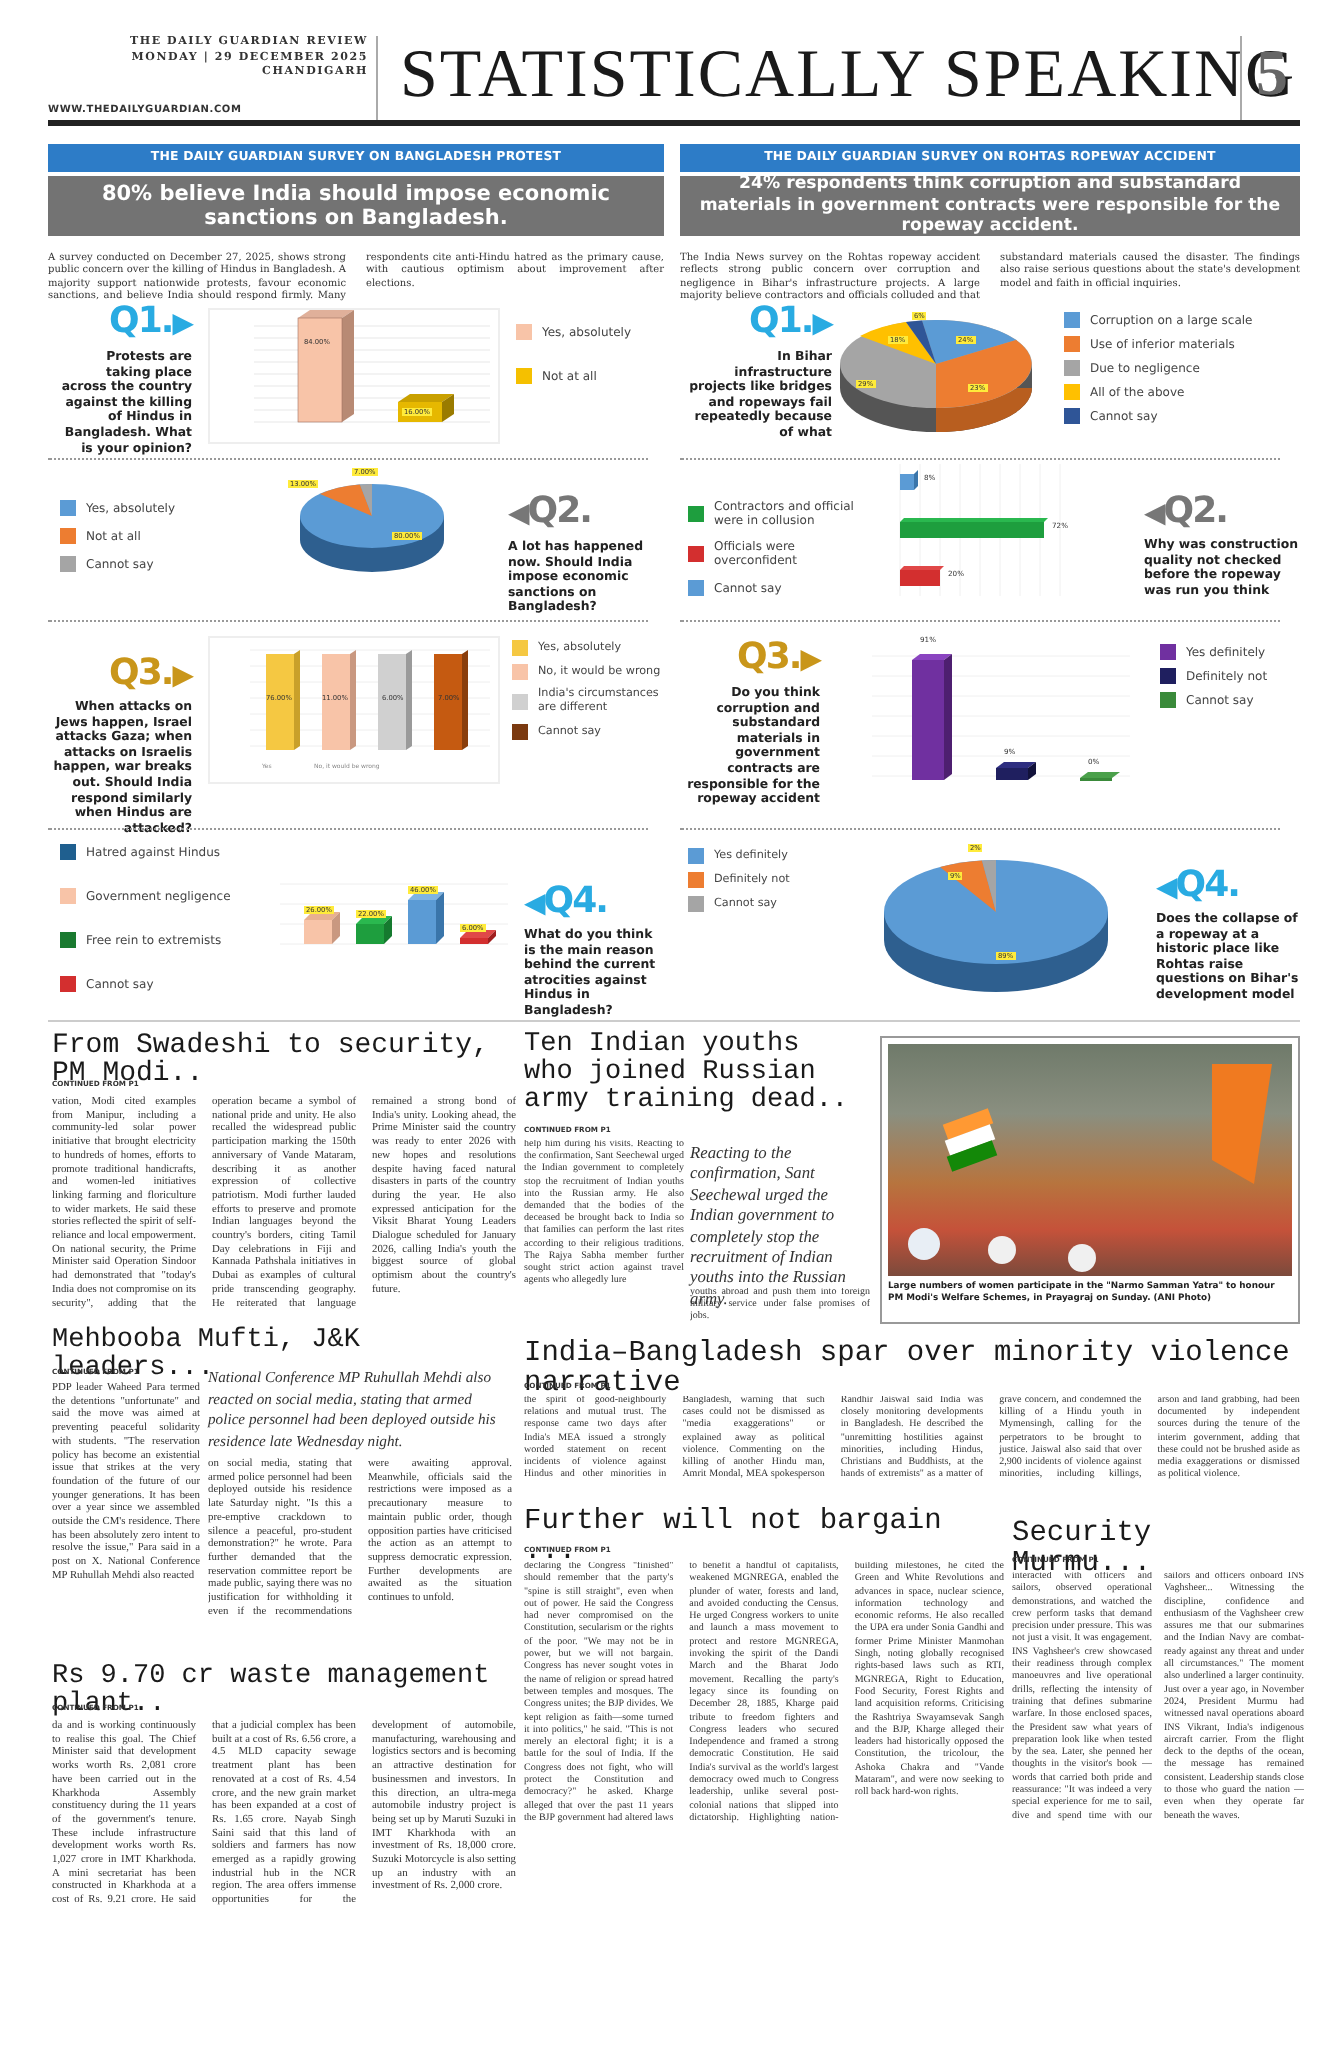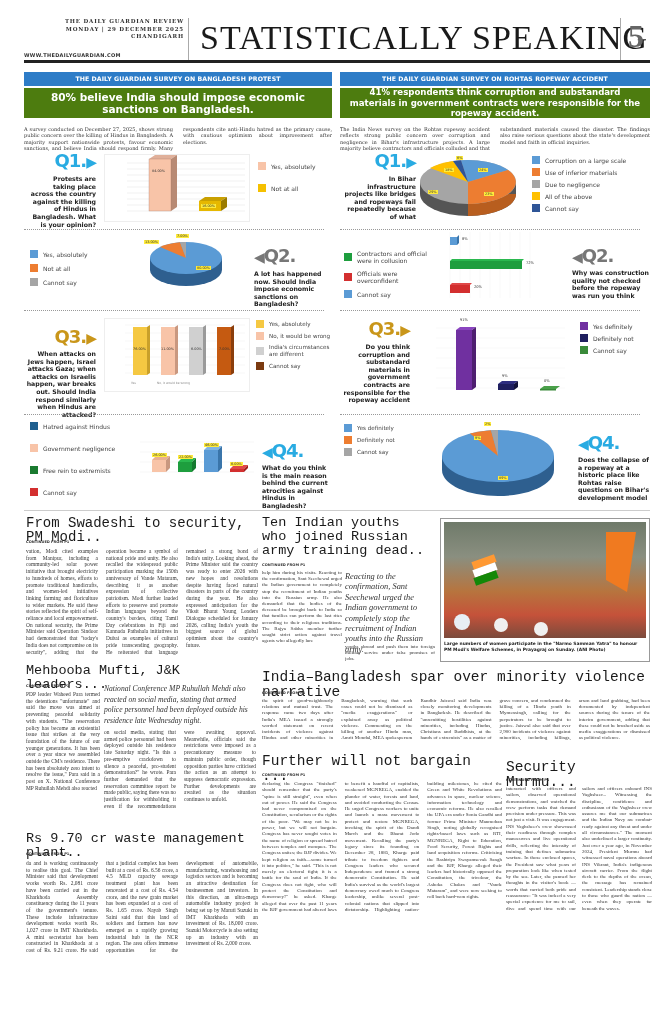--- a/index.html
+++ b/index.html
@@ -5,21 +5,21 @@
 *{box-sizing:border-box;margin:0;padding:0}
 body{width:672px;height:1024px;background:#fff;font-family:"DejaVu Serif",serif;color:#222;overflow:hidden;position:relative}
 .abs{position:absolute}
 .masthead-left{left:24px;top:18px;width:160px;text-align:right;font-family:"DejaVu Serif",serif;font-size:5.5px;font-weight:bold;letter-spacing:.8px;line-height:7.5px;color:#333}
 .site{left:24px;top:52px;font-family:"DejaVu Sans",sans-serif;font-size:5px;font-weight:bold;color:#333;letter-spacing:.3px}
 .mast-div{left:188px;top:18px;width:1px;height:42px;background:#aaa}
 .mast-title{left:200px;top:20px;font-family:"Liberation Serif",serif;font-size:34px;letter-spacing:1px;color:#1a1a1a;line-height:36px}
 .mast-div2{left:620px;top:18px;width:1px;height:42px;background:#aaa}
 .page-num{left:628px;top:18px;font-family:"Liberation Serif",serif;font-size:32px;font-weight:bold;color:#666}
 .band{height:14px;background:#2d7cc7;color:#fff;font-family:"DejaVu Sans",sans-serif;font-size:6.2px;font-weight:bold;text-align:center;line-height:14px;letter-spacing:.1px}
-.headline{background:#4d7c0f;color:#fff;font-family:"DejaVu Sans",sans-serif;font-weight:bold;text-align:center;display:flex;align-items:center;justify-content:center}
+.headline{background:#737373;color:#fff;font-family:"DejaVu Sans",sans-serif;font-weight:bold;text-align:center;display:flex;align-items:center;justify-content:center}
 .intro{font-size:5px;line-height:6.4px;color:#333;column-count:2;column-gap:10px;text-align:justify}
 .qnum{font-family:"DejaVu Sans",sans-serif;font-size:18px;font-weight:bold;letter-spacing:-1px}
 .qtext{font-family:"DejaVu Sans",sans-serif;font-size:6.2px;font-weight:bold;line-height:7.6px;color:#222}
 .legend{font-family:"DejaVu Sans",sans-serif;font-size:6px;color:#444}
 .legend .row{display:flex;align-items:center;gap:5px;margin-bottom:6px;line-height:7px}
 .sw{width:8px;height:8px;flex:none}
 .dots{height:0;border-top:1px dotted #999}
 .art-h{font-family:Liberation Mono, monospace;color:#1a1a1a;line-height:1}
 .cont{font-family:"DejaVu Sans",sans-serif;font-size:3.6px;font-weight:bold;color:#333}
 .body{font-family:"Liberation Serif",serif;font-size:5.4px;line-height:6.7px;color:#333;text-align:justify;column-gap:8px}
@@ -211,21 +211,21 @@
   <span class="dl" style="left:54px;top:19px">22.00%</span>
   <span class="dl" style="left:80px;top:7px">46.00%</span>
   <span class="dl" style="left:106px;top:26px">6.00%</span>
 </div>
 <div class="abs" style="left:262px;top:440px;width:70px">
   <div class="qnum" style="color:#29abe2"><span style="font-size:14px">◀</span><span>Q4.</span></div>
   <div class="qtext" style="margin-top:3px">What do you think is the main reason behind the current atrocities against Hindus in Bangladesh?</div>
 </div>
 
 <div class="abs band" style="left:340px;top:72px;width:310px">THE DAILY GUARDIAN SURVEY ON  ROHTAS ROPEWAY ACCIDENT</div>
-<div class="abs headline" style="left:340px;top:88px;width:310px;height:30px;font-size:8.6px;line-height:10.5px;padding:0 8px">41% respondents think corruption and substandard materials in government contracts were responsible for the ropeway accident.</div>
+<div class="abs headline" style="left:340px;top:88px;width:310px;height:30px;font-size:8.6px;line-height:10.5px;padding:0 8px">24% respondents think corruption and substandard materials in government contracts were responsible for the ropeway accident.</div>
 <div class="abs intro" style="left:340px;top:126px;width:310px">The India News survey on the Rohtas ropeway accident reflects strong public concern over corruption and negligence in Bihar's infrastructure projects. A large majority believe contractors and officials colluded and that substandard materials caused the disaster. The findings also raise serious questions about the state's development model and faith in official inquiries.</div>
 
 <div class="abs" style="left:340px;top:150px;width:76px;text-align:right">
   <div class="qnum" style="color:#29abe2"><span>Q1.</span><span style="font-size:14px">▶</span></div>
   <div class="qtext" style="margin-top:4px">In Bihar infrastructure projects like bridges and ropeways fail repeatedly because of what</div>
 </div>
 <div class="abs" style="left:418px;top:158px;width:100px;height:64px">
   <svg width="100" height="64">
     <ellipse cx="50" cy="36" rx="48" ry="22" fill="#555"></ellipse>
     <rect x="2" y="24" width="96" height="12" fill="#555"></rect>

